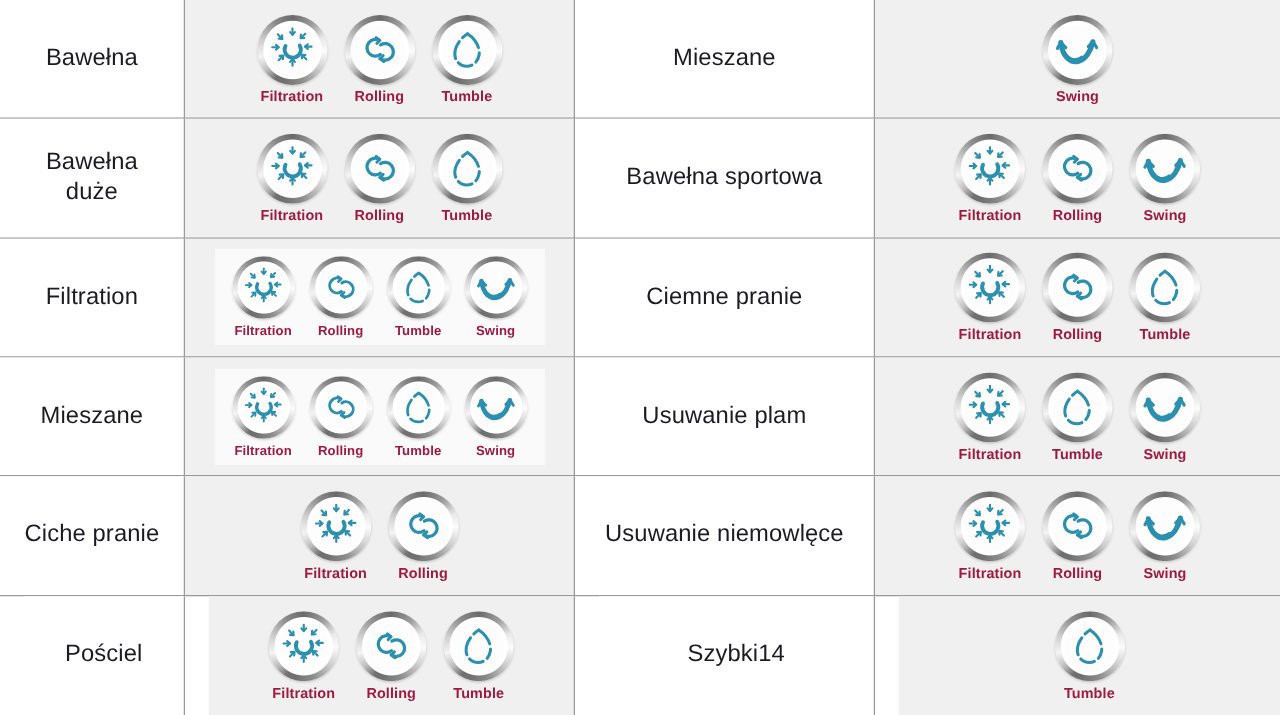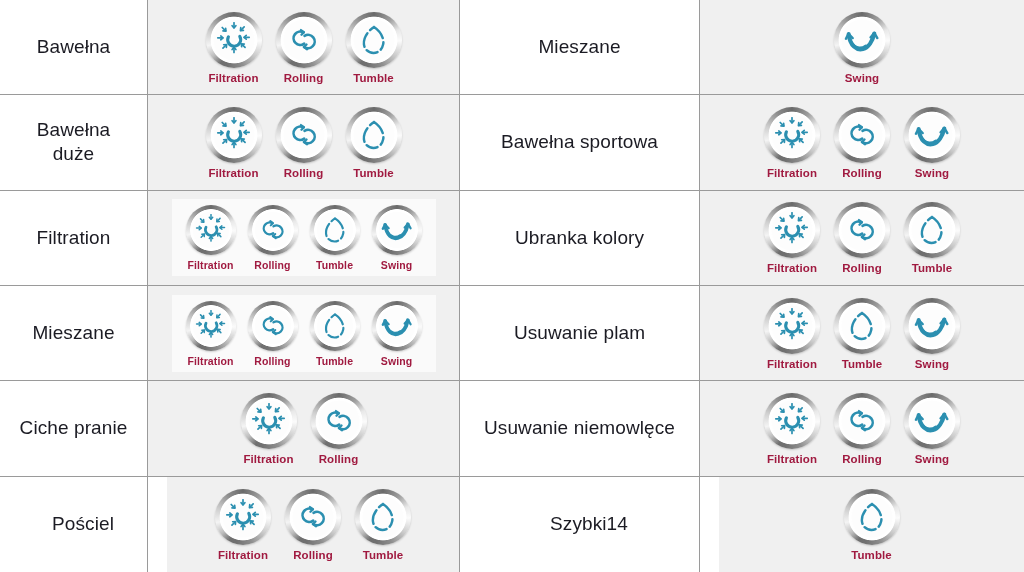--- a/index.html
+++ b/index.html
@@ -423,21 +423,21 @@
               <path d="M9.6 17.8 L5.0 13.2 L2.2 18.6" fill="none" stroke="#2b8fb0" stroke-width="2.8" stroke-linecap="round" stroke-linejoin="round"></path>
               <path d="M29.6 17.0 L33.8 12.4 L37.0 17.8" fill="none" stroke="#2b8fb0" stroke-width="2.8" stroke-linecap="round" stroke-linejoin="round"></path>
               <path d="M8.5 22.0 C12.0 28.6 18.5 30.0 24.0 26.0" fill="none" stroke="#2b8fb0" stroke-width="2.0" stroke-linecap="round"></path>
             </svg>
           </div>
           <div class="icon-label sm">Swing</div>
         </div>
       </div>
     </div>
     <div class="cell name-cell">
-      <div class="name-text">Ubranka kolory</div>
+      <div class="name-text">Ciemne pranie</div>
     </div>
     <div class="cell icons-cell no-right">
       <div class="icon-panel">
         <div class="icon-item">
           <div class="disc">
             <svg viewBox="0 0 40 40">
               <path d="M13.8 16.4 A7.2 7.2 0 1 0 26.4 16.0" fill="none" stroke="#2b8fb0" stroke-width="3.4" stroke-linecap="round"></path>
               <g transform="translate(20,3.2) rotate(0)">
                 <path d="M0 -2.4 L0 3.0" stroke="#2b8fb0" stroke-width="1.9" stroke-linecap="round"></path>
                 <path d="M-2.1 0.9 L0 3.4 L2.1 0.9" fill="none" stroke="#2b8fb0" stroke-width="1.9" stroke-linecap="round" stroke-linejoin="round"></path>

